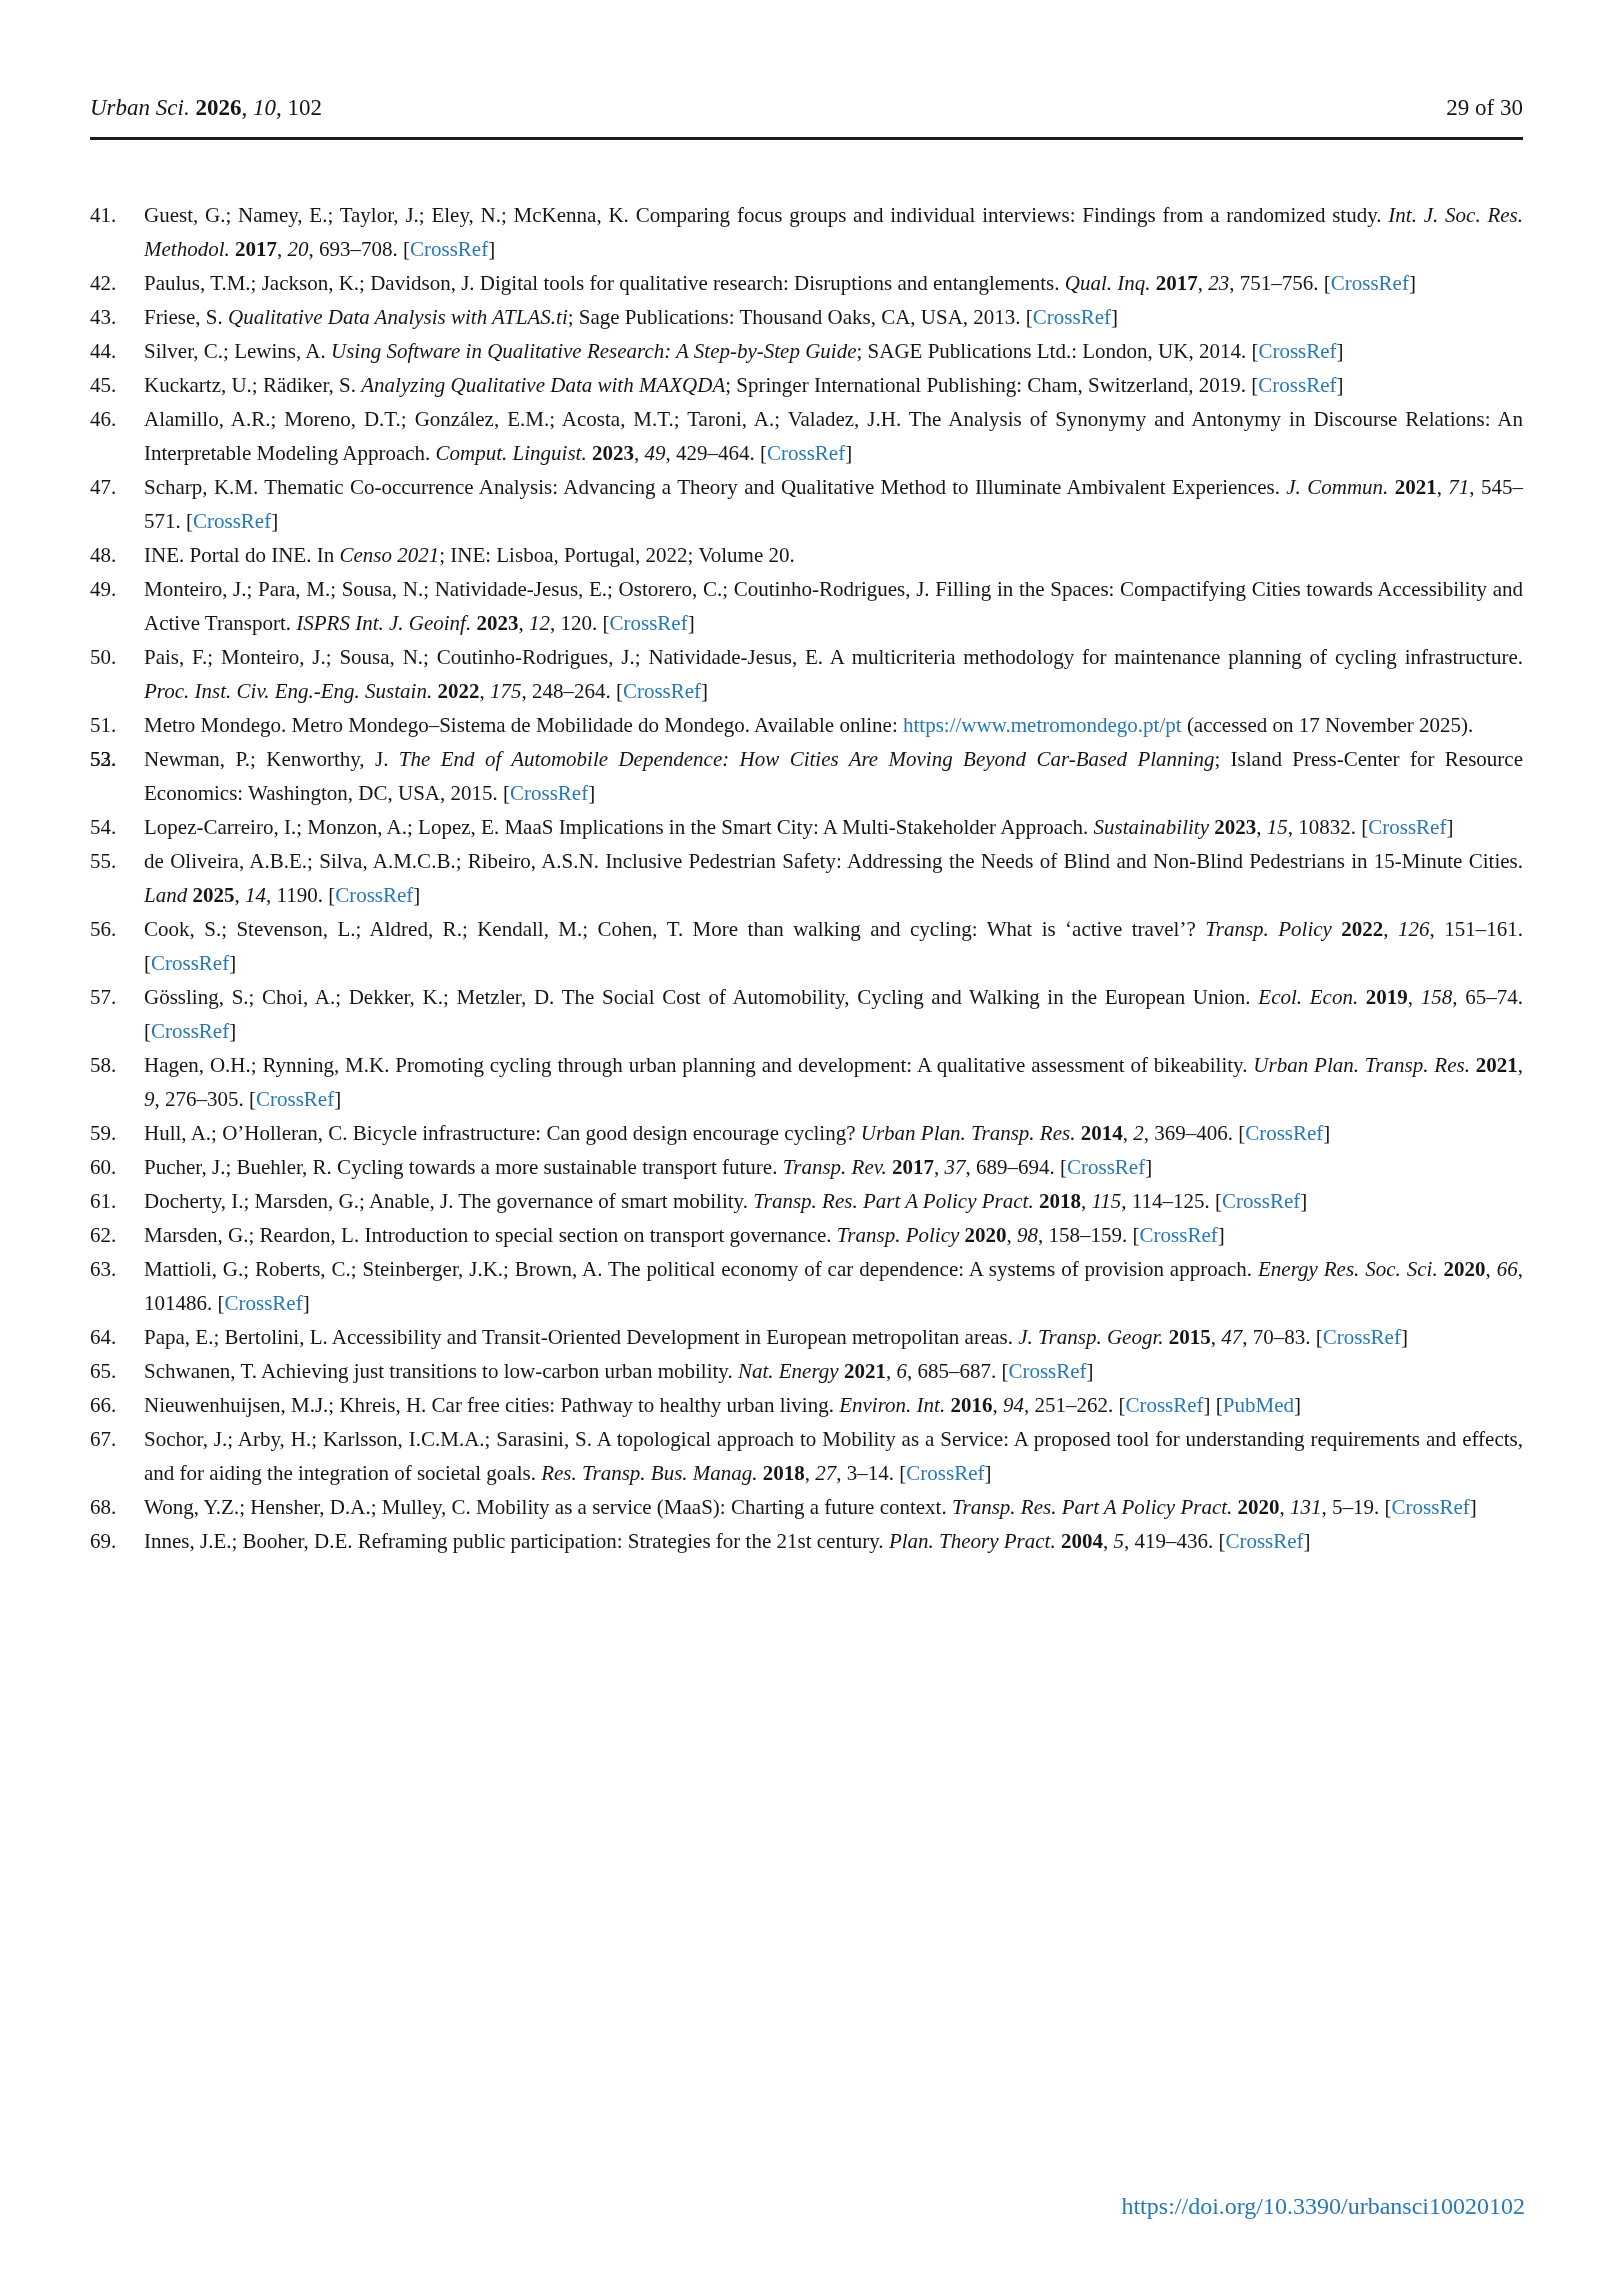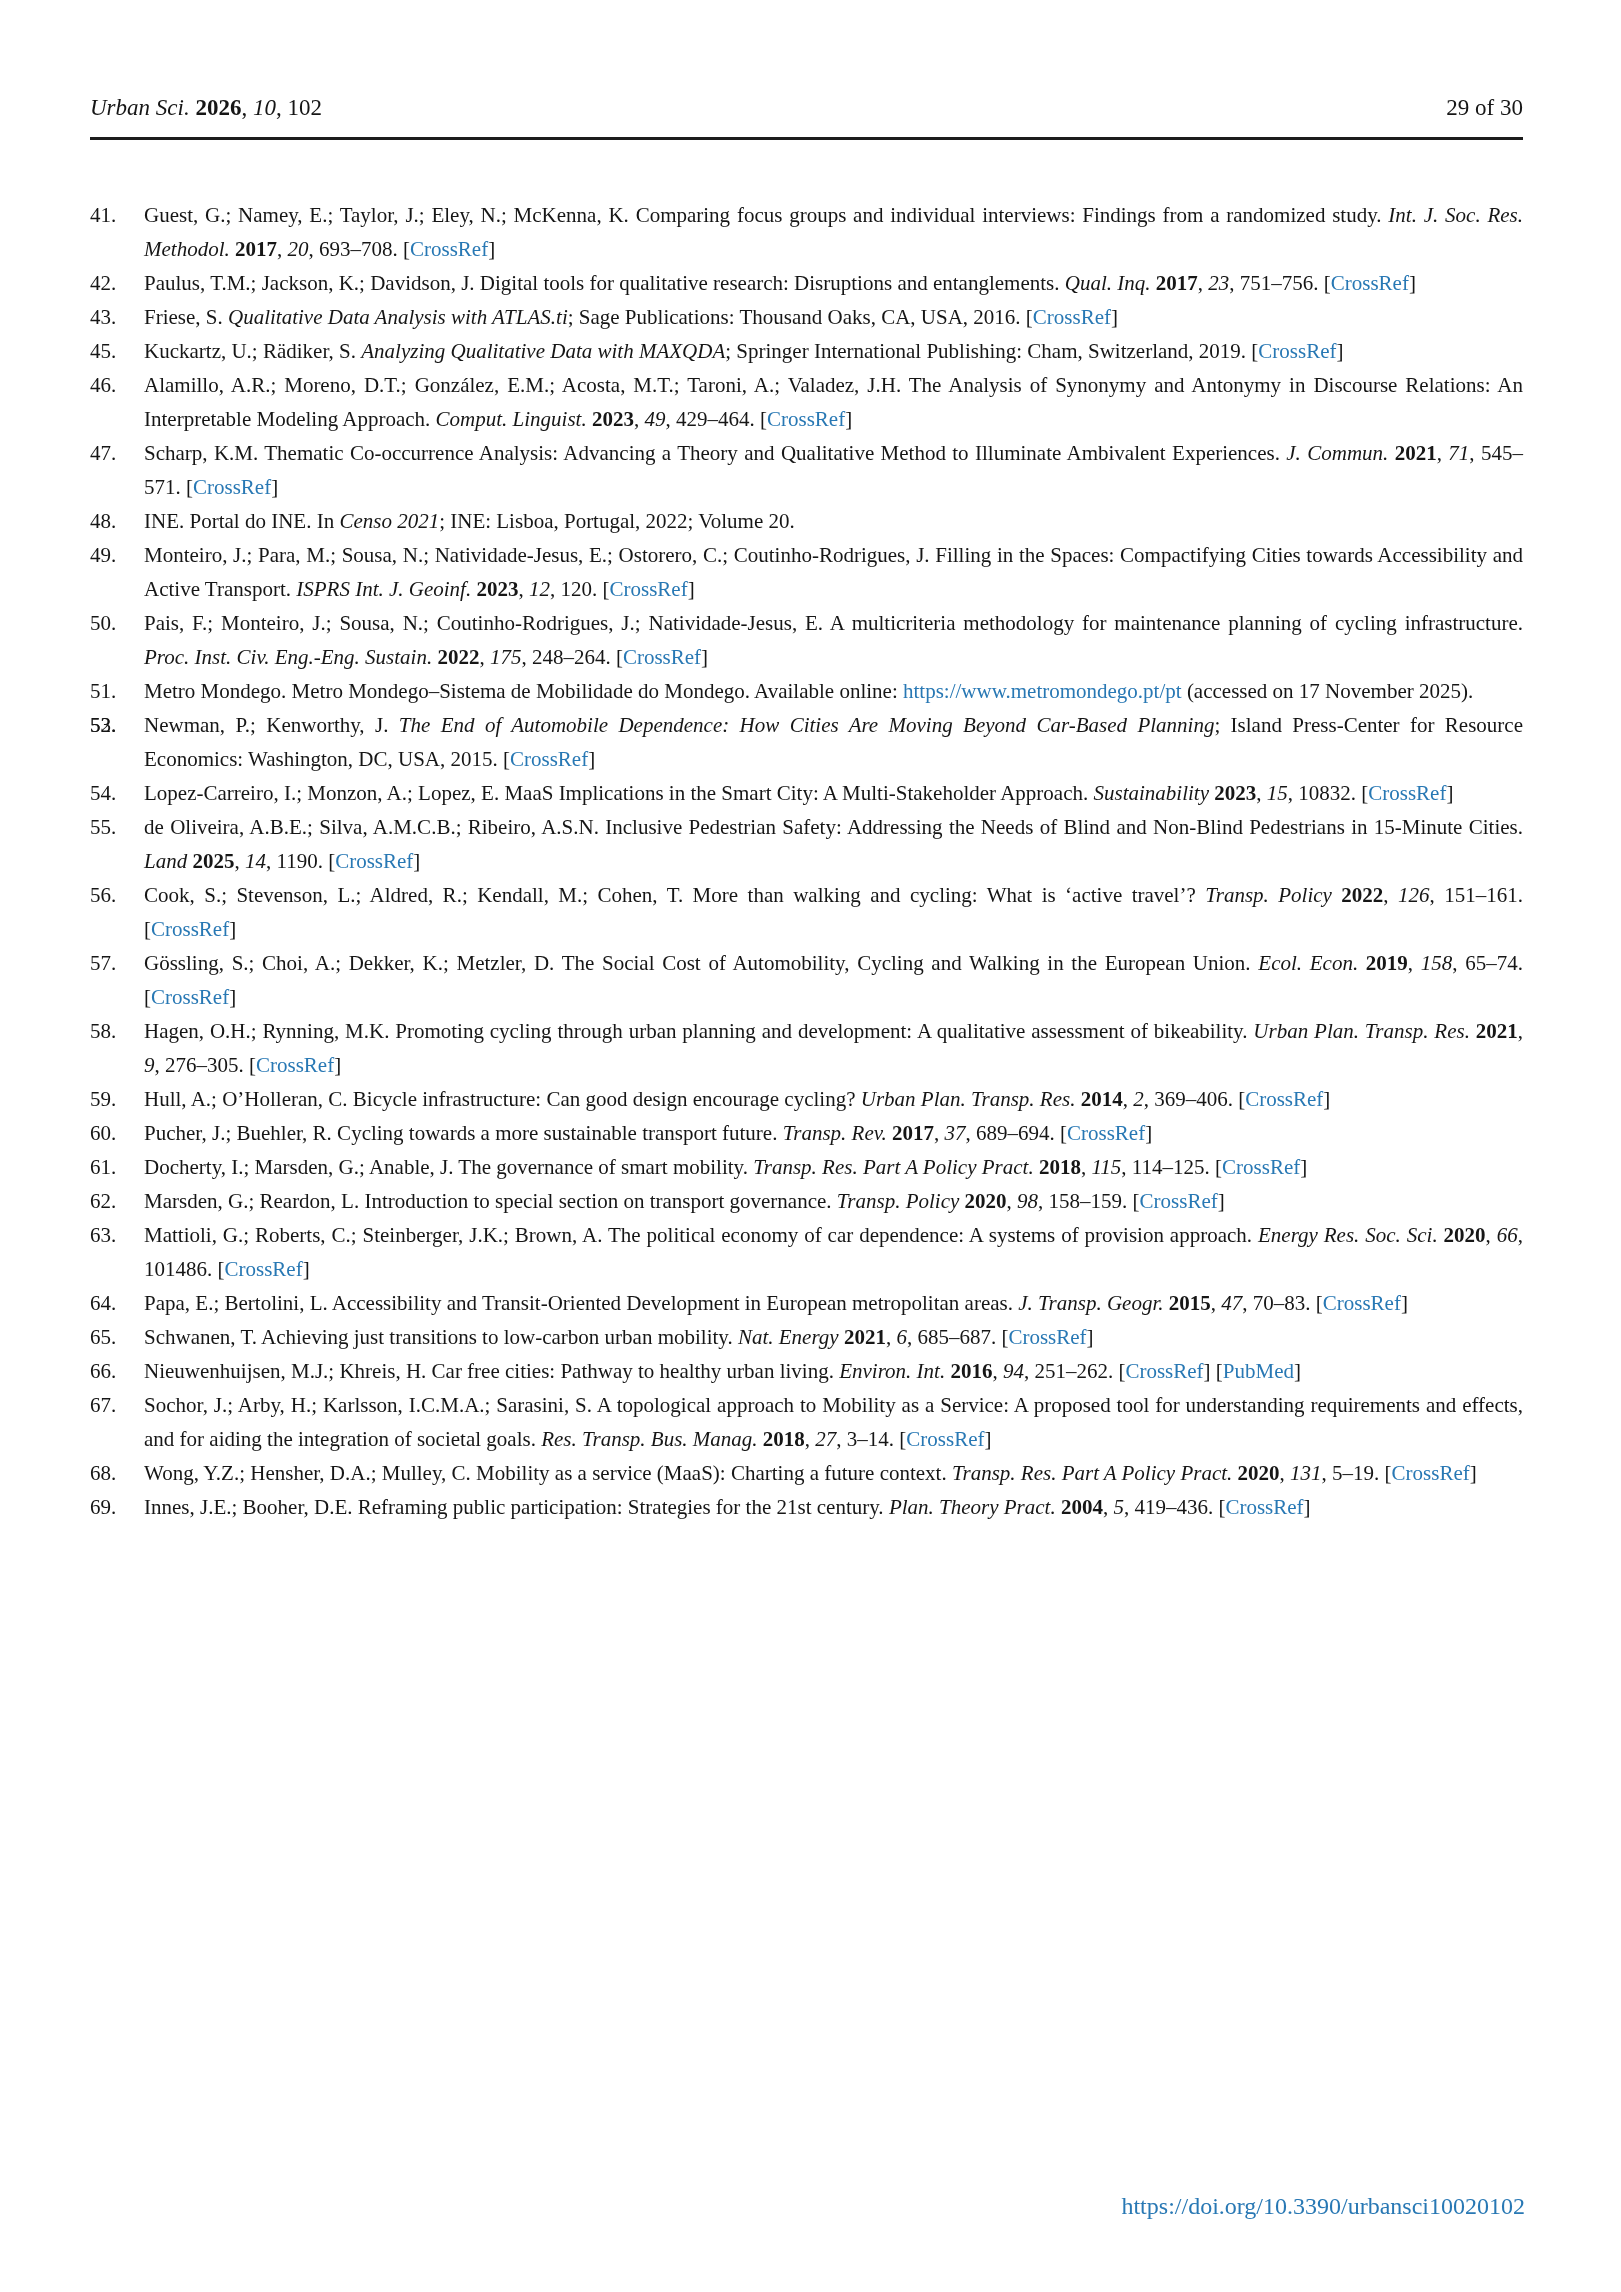--- a/index.html
+++ b/index.html
@@ -48,21 +48,22 @@
   <div class="header">
     <span class="running-head"><span class="it">Urban Sci. </span><span class="bd">2026</span><span class="pl">, </span><span class="it">10</span><span class="pl">, 102</span></span>
     <span class="page-number">29 of 30</span>
   </div>
 
   <div class="rule"></div>
 
   <div class="refs">
       <div class="ref"><span class="ref-num">41.</span><span class="ref-body"><span class="pl">Guest, G.; Namey, E.; Taylor, J.; Eley, N.; McKenna, K. Comparing focus groups and individual interviews: Findings from a randomized study. </span><span class="it">Int. J. Soc. Res. Methodol. </span><span class="bd">2017</span><span class="pl">, </span><span class="it">20</span><span class="pl">, 693–708. [</span><a class="lnk" href="#">CrossRef</a><span class="pl">]</span></span></div>
       <div class="ref"><span class="ref-num">42.</span><span class="ref-body"><span class="pl">Paulus, T.M.; Jackson, K.; Davidson, J. Digital tools for qualitative research: Disruptions and entanglements. </span><span class="it">Qual. Inq. </span><span class="bd">2017</span><span class="pl">, </span><span class="it">23</span><span class="pl">, 751–756. [</span><a class="lnk" href="#">CrossRef</a><span class="pl">]</span></span></div>
-      <div class="ref"><span class="ref-num">43.</span><span class="ref-body"><span class="pl">Friese, S. </span><span class="it">Qualitative Data Analysis with ATLAS.ti</span><span class="pl">; Sage Publications: Thousand Oaks, CA, USA, 2016. [</span><a class="lnk" href="#">CrossRef</a><span class="pl">]</span></span></div>
+      <div class="ref"><span class="ref-num">43.</span><span class="ref-body"><span class="pl">Friese, S. </span><span class="it">Qualitative Data Analysis with ATLAS.ti</span><span class="pl">; Sage Publications: Thousand Oaks, CA, USA, 2013. [</span><a class="lnk" href="#">CrossRef</a><span class="pl">]</span></span></div>
+      <div class="ref"><span class="ref-num">44.</span><span class="ref-body"><span class="pl">Silver, C.; Lewins, A. </span><span class="it">Using Software in Qualitative Research: A Step-by-Step Guide</span><span class="pl">; SAGE Publications Ltd.: London, UK, 2014. [</span><a class="lnk" href="#">CrossRef</a><span class="pl">]</span></span></div>
       <div class="ref"><span class="ref-num">45.</span><span class="ref-body"><span class="pl">Kuckartz, U.; Rädiker, S. </span><span class="it">Analyzing Qualitative Data with MAXQDA</span><span class="pl">; Springer International Publishing: Cham, Switzerland, 2019. [</span><a class="lnk" href="#">CrossRef</a><span class="pl">]</span></span></div>
       <div class="ref"><span class="ref-num">46.</span><span class="ref-body"><span class="pl">Alamillo, A.R.; Moreno, D.T.; González, E.M.; Acosta, M.T.; Taroni, A.; Valadez, J.H. The Analysis of Synonymy and Antonymy in Discourse Relations: An Interpretable Modeling Approach. </span><span class="it">Comput. Linguist. </span><span class="bd">2023</span><span class="pl">, </span><span class="it">49</span><span class="pl">, 429–464. [</span><a class="lnk" href="#">CrossRef</a><span class="pl">]</span></span></div>
       <div class="ref"><span class="ref-num">47.</span><span class="ref-body"><span class="pl">Scharp, K.M. Thematic Co-occurrence Analysis: Advancing a Theory and Qualitative Method to Illuminate Ambivalent Experiences. </span><span class="it">J. Commun. </span><span class="bd">2021</span><span class="pl">, </span><span class="it">71</span><span class="pl">, 545–571. [</span><a class="lnk" href="#">CrossRef</a><span class="pl">]</span></span></div>
       <div class="ref"><span class="ref-num">48.</span><span class="ref-body"><span class="pl">INE. Portal do INE. In </span><span class="it">Censo 2021</span><span class="pl">; INE: Lisboa, Portugal, 2022; Volume 20.</span></span></div>
       <div class="ref"><span class="ref-num">49.</span><span class="ref-body"><span class="pl">Monteiro, J.; Para, M.; Sousa, N.; Natividade-Jesus, E.; Ostorero, C.; Coutinho-Rodrigues, J. Filling in the Spaces: Compactifying Cities towards Accessibility and Active Transport. </span><span class="it">ISPRS Int. J. Geoinf. </span><span class="bd">2023</span><span class="pl">, </span><span class="it">12</span><span class="pl">, 120. [</span><a class="lnk" href="#">CrossRef</a><span class="pl">]</span></span></div>
       <div class="ref"><span class="ref-num">50.</span><span class="ref-body"><span class="pl">Pais, F.; Monteiro, J.; Sousa, N.; Coutinho-Rodrigues, J.; Natividade-Jesus, E. A multicriteria methodology for maintenance planning of cycling infrastructure. </span><span class="it">Proc. Inst. Civ. Eng.-Eng. Sustain. </span><span class="bd">2022</span><span class="pl">, </span><span class="it">175</span><span class="pl">, 248–264. [</span><a class="lnk" href="#">CrossRef</a><span class="pl">]</span></span></div>
       <div class="ref"><span class="ref-num">51.</span><span class="ref-body"><span class="pl">Metro Mondego. Metro Mondego–Sistema de Mobilidade do Mondego. Available online: </span><a class="lnk" href="#">https://www.metromondego.pt/pt</a><span class="pl"> (accessed on 17 November 2025).</span></span></div>
       <div class="ref"><span class="ref-num">52.</span></div>
       <div class="ref"><span class="ref-num">53.</span><span class="ref-body"><span class="pl">Newman, P.; Kenworthy, J. </span><span class="it">The End of Automobile Dependence: How Cities Are Moving Beyond Car-Based Planning</span><span class="pl">; Island Press-Center for Resource Economics: Washington, DC, USA, 2015. [</span><a class="lnk" href="#">CrossRef</a><span class="pl">]</span></span></div>
       <div class="ref"><span class="ref-num">54.</span><span class="ref-body"><span class="pl">Lopez-Carreiro, I.; Monzon, A.; Lopez, E. MaaS Implications in the Smart City: A Multi-Stakeholder Approach. </span><span class="it">Sustainability </span><span class="bd">2023</span><span class="pl">, </span><span class="it">15</span><span class="pl">, 10832. [</span><a class="lnk" href="#">CrossRef</a><span class="pl">]</span></span></div>

